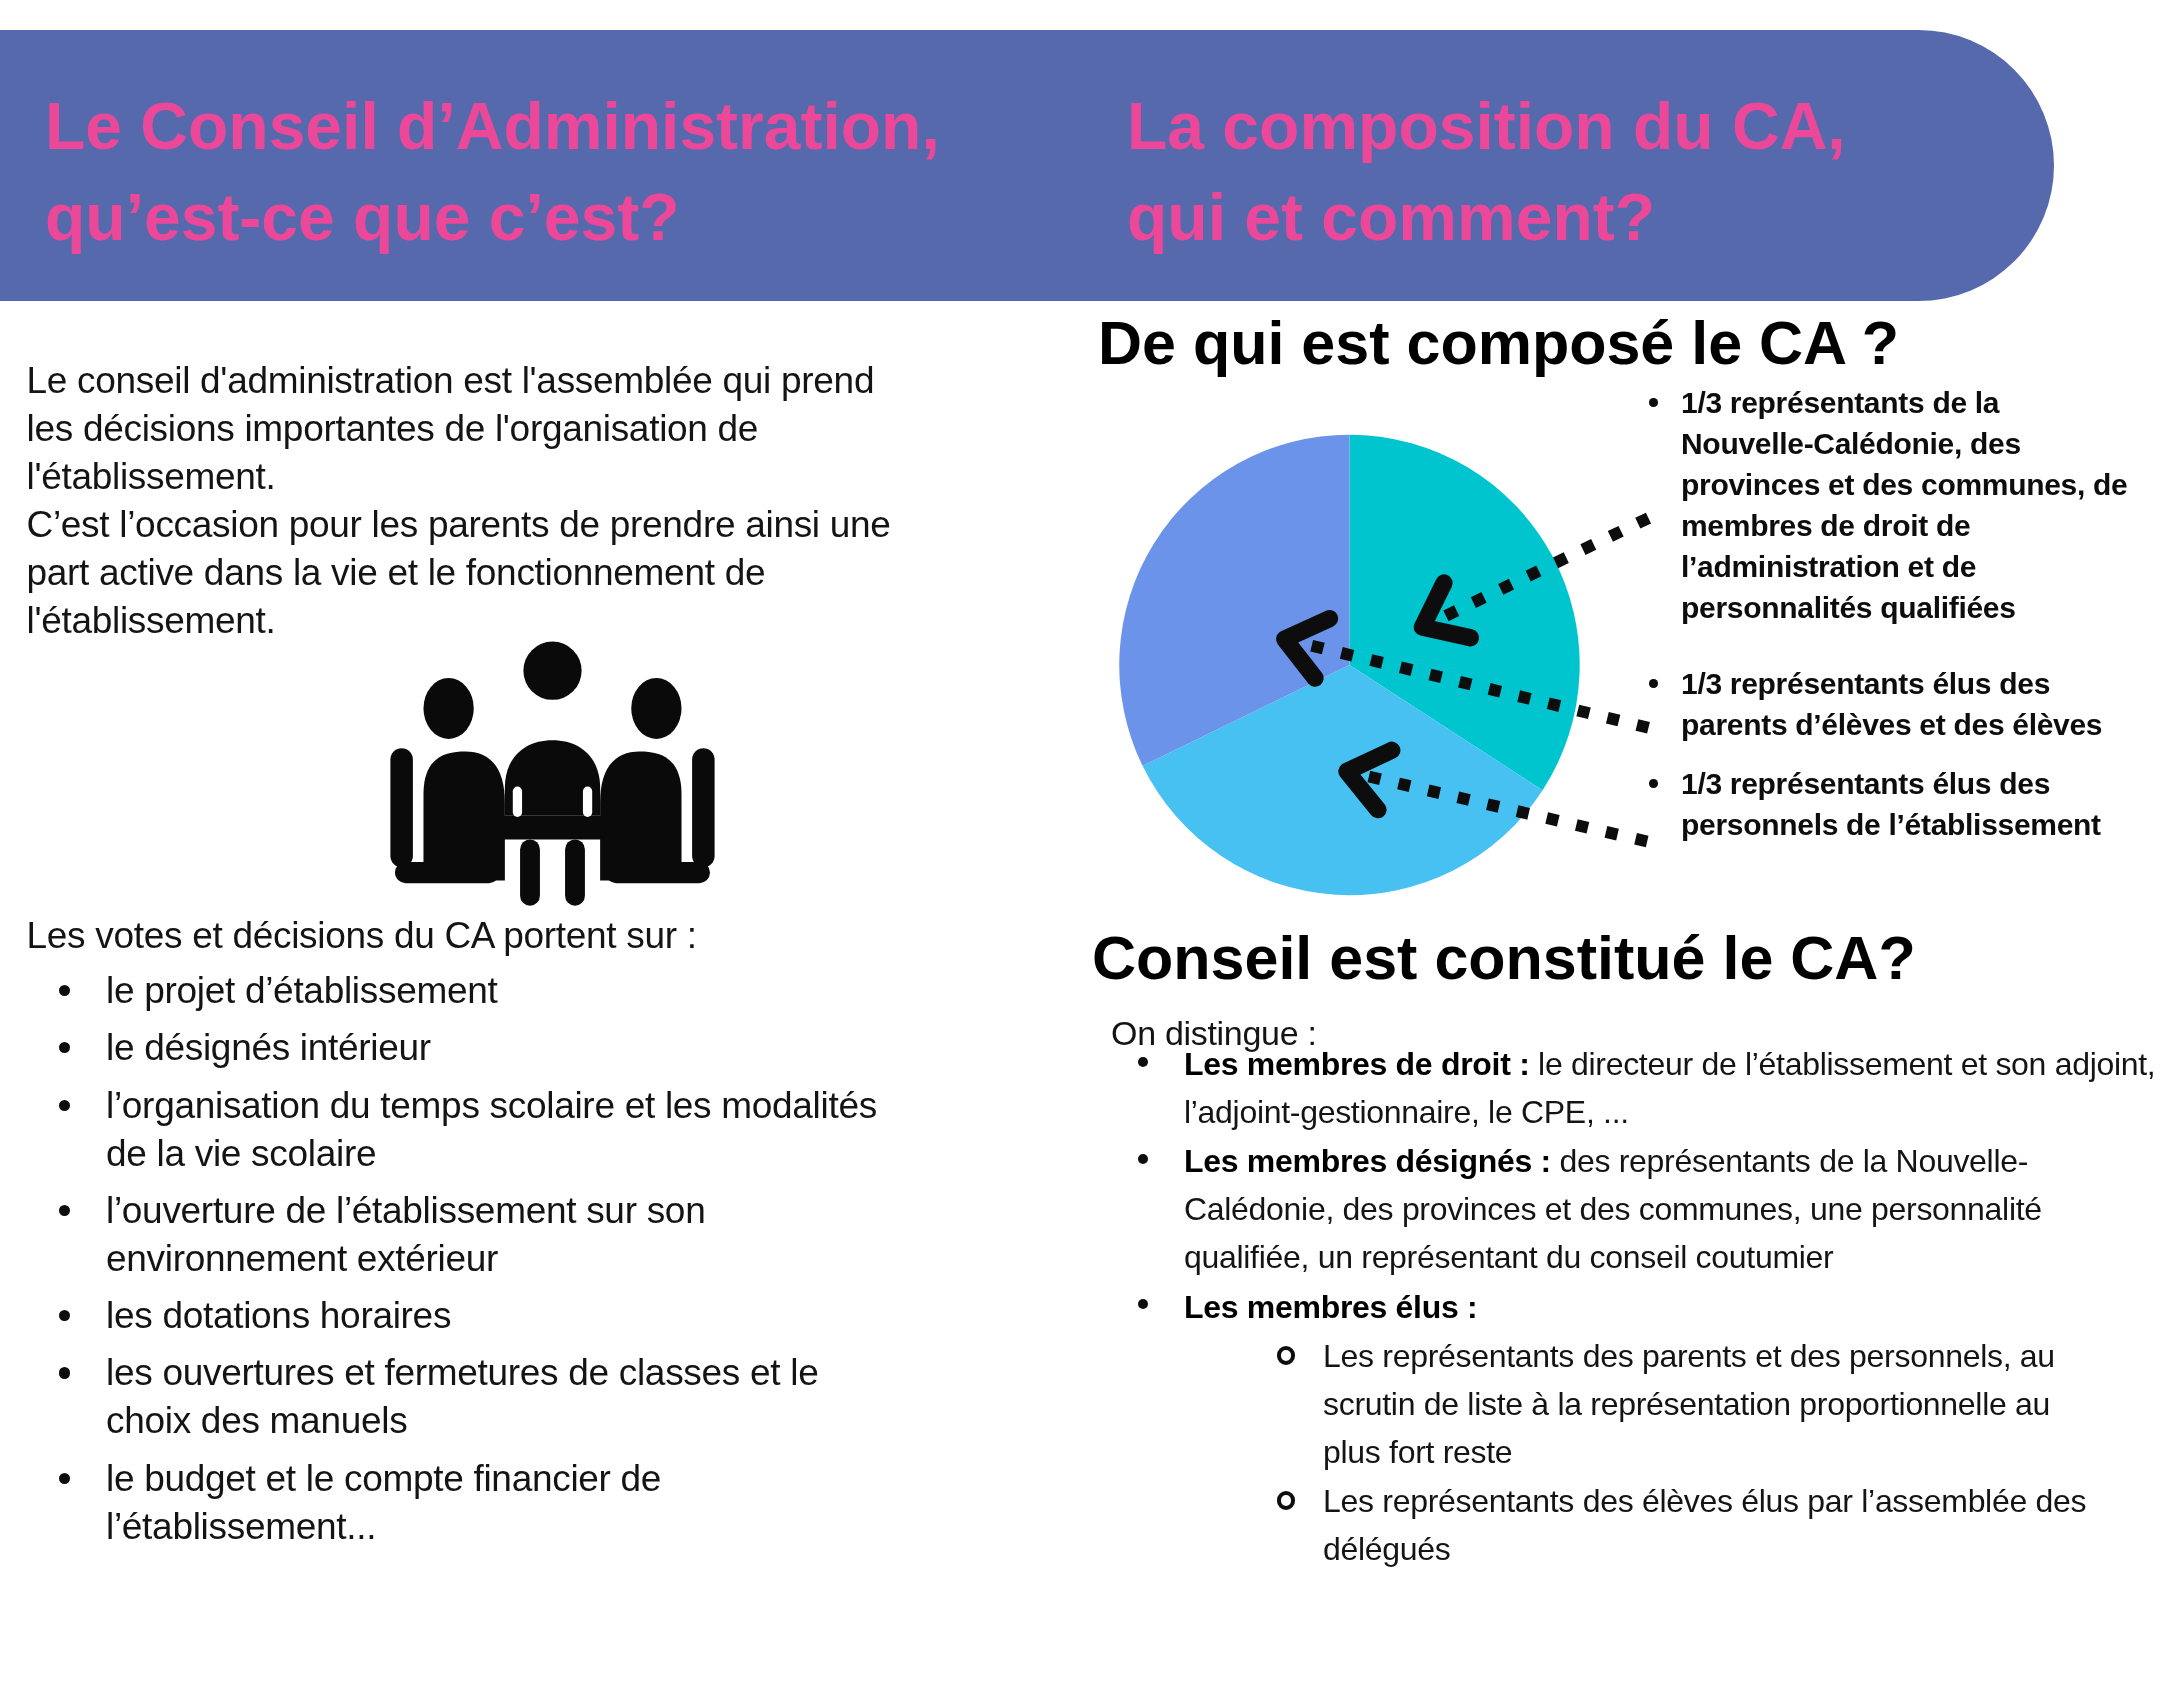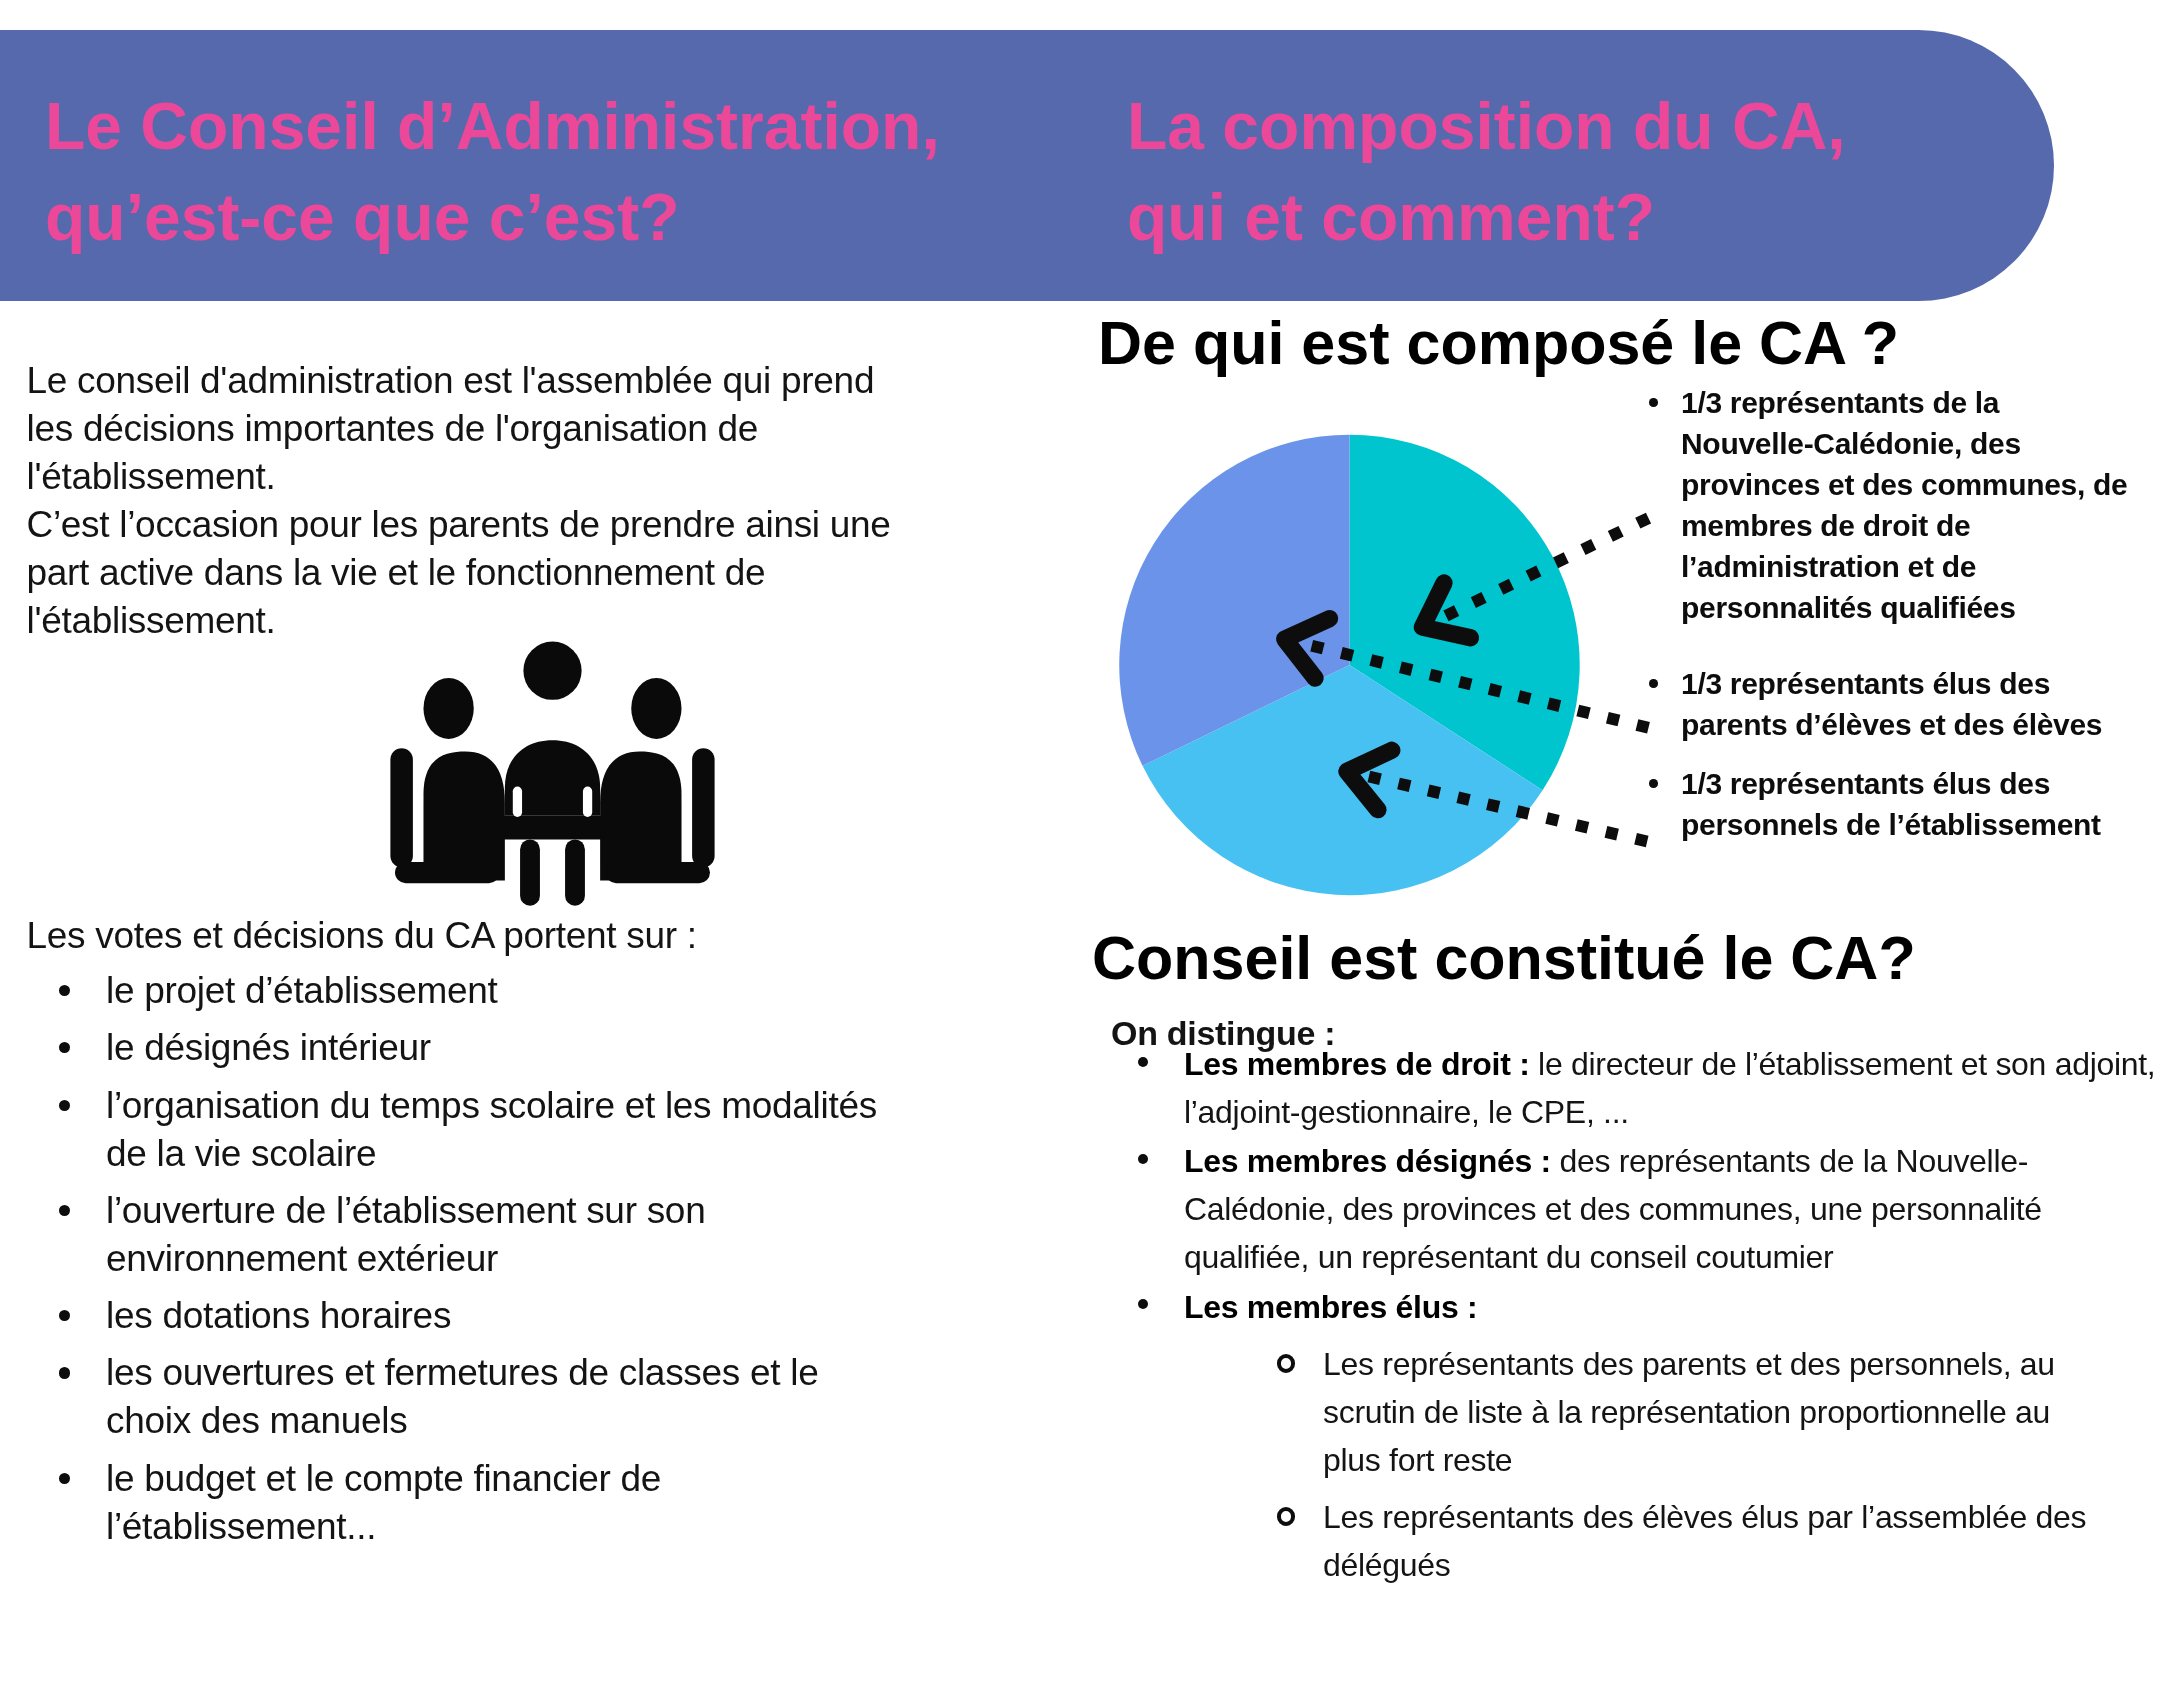--- a/index.html
+++ b/index.html
@@ -60,37 +60,37 @@
     color:#0d0d0d;z-index:3;
   }
   .pie-bullet .dot-bullet{left:0;top:16px;width:8.6px;height:8.6px;}
   .pie-bullet{padding-left:32px;}
   .pb1{left:1649px;top:382px;width:536px;}
   .pb2{left:1649px;top:663px;width:536px;}
   .pb3{left:1649px;top:763px;width:536px;}
 
   .distingue{
     left:1111px;top:1011px;width:992px;
-    font-size:34px;line-height:45px;letter-spacing:-0.3px;z-index:3;font-weight:bold;
+    font-size:34px;line-height:45px;letter-spacing:-0.3px;z-index:3;
   }
   .member-list{
     left:1111px;top:1040px;width:1045px;z-index:3;
     list-style:none;margin:0;padding:0;
     font-size:32px;line-height:48px;letter-spacing:-0.3px;
   }
   .member-list > li{
     position:relative;padding-left:73px;margin-bottom:1.3px;
   }
   .member-list > li > .dot-bullet{left:26.5px;top:16.5px;width:10px;height:10px;}
   .member-lead{font-weight:700;color:#000;}
 
   .sub-list{
     list-style:none;margin:0;padding:0 0 0 66px;
   }
-  .sub-list li{position:relative;padding-left:73px;margin-top:9px;}
+  .sub-list li{position:relative;padding-left:73px;margin-top:1px;}
   .circle-bullet{
     position:absolute;left:26.5px;top:14.6px;width:10.6px;height:10.6px;
     border:4px solid #0d0d0d;border-radius:50%;background:transparent;
   }
 
   
   .gfx{left:0;top:0;width:2183px;height:1687px;z-index:1;pointer-events:none;}
   .icon-layer{left:354px;top:629px;width:397px;height:278px;z-index:2;}
 </style>
 </head>

